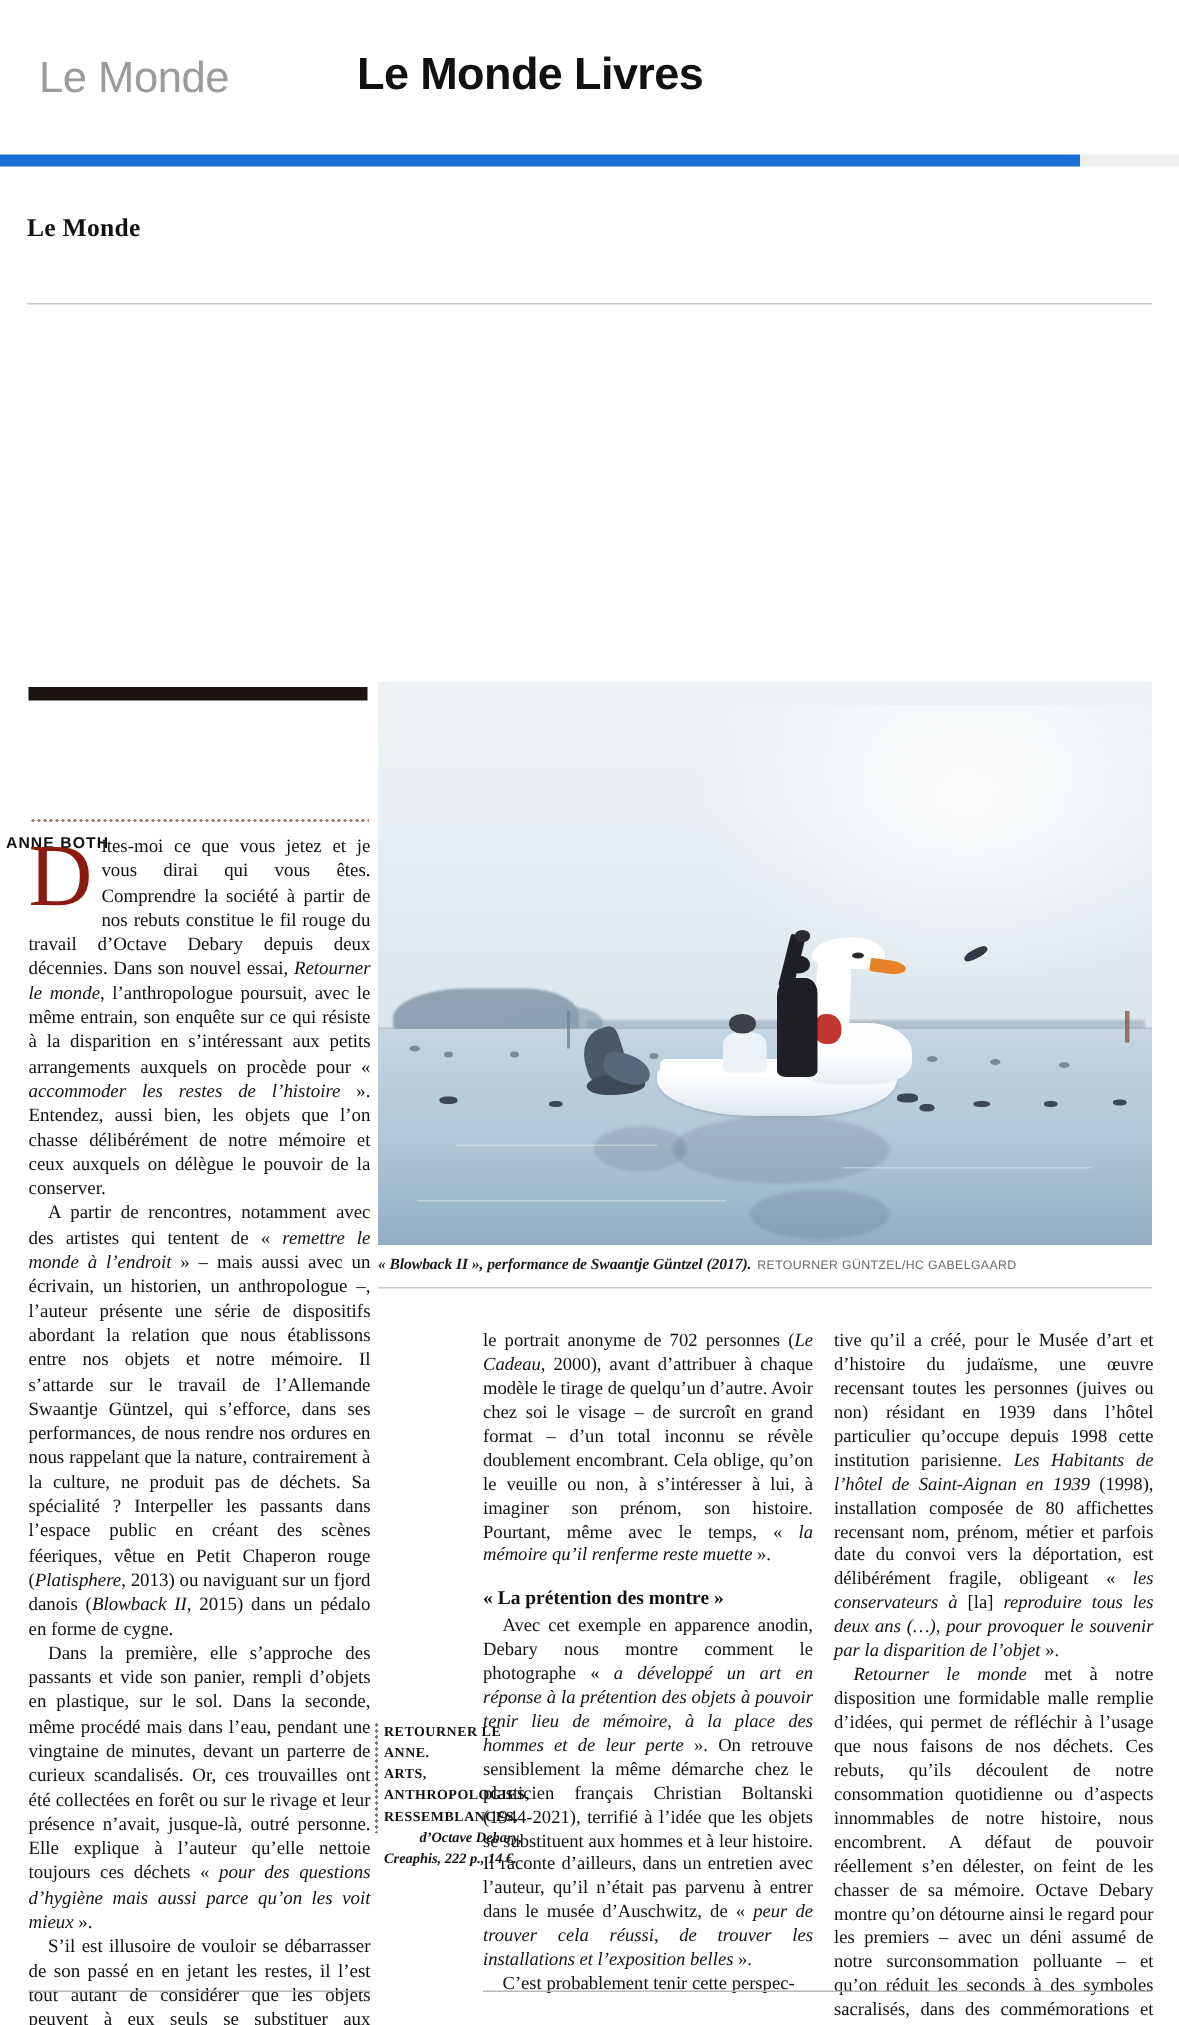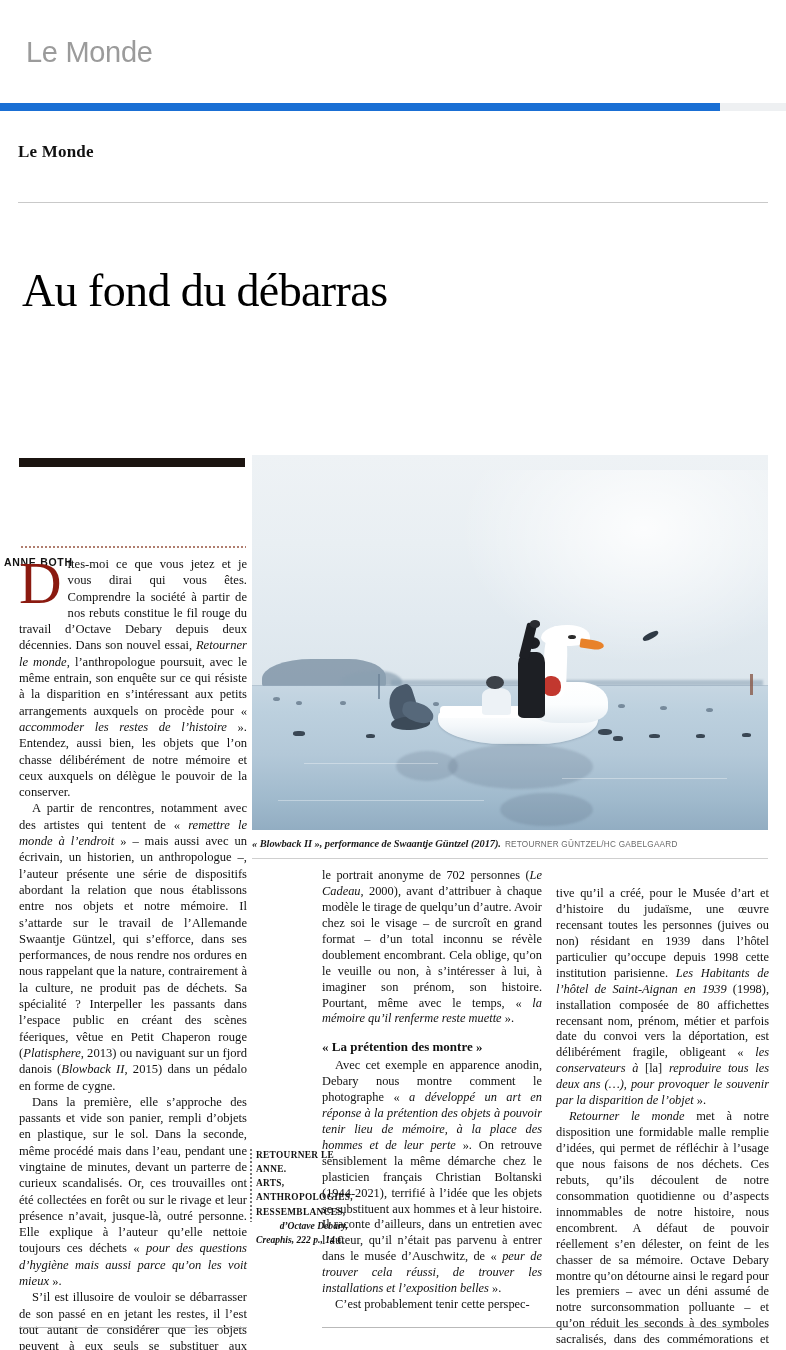--- a/index.html
+++ b/index.html
@@ -268,21 +268,21 @@
     font-size: 8.2px; font-style: normal; font-weight: 400;
     color: #6a6a6a; letter-spacing: 0.25px; padding-left: 4px;
   }
   .rule-under-photo {
     position: absolute; left: 252px; top: 858px; width: 516px; height: 1px;
     background: #cfcfcf;
   }
 
   
   .col2 {
-    position: absolute; left: 322px; top: 868px; width: 220px;
+    position: absolute; left: 322px; top: 886px; width: 220px;
     font-size: 12.4px; line-height: 1.285; text-align: justify;
     font-family: "Liberation Serif", serif; color: #111111;
     hyphens: auto;
   }
   .col3 {
     position: absolute; left: 556px; top: 886px; width: 213px;
     font-size: 12.4px; line-height: 1.285; text-align: justify;
     font-family: "Liberation Serif", serif; color: #111111;
     hyphens: auto;
   }
@@ -316,34 +316,34 @@
     background: #b9b9b9;
   }
   .it { font-style: italic; }
   .nowrapcap { white-space: nowrap; }
 </style>
 </head>
 <body>
 
 <div class="topbar">
   <div class="brand-light">Le Monde</div>
+  <div class="brand-strong">Le Monde Livres</div>
 </div>
 <div class="progress-track">
   <div class="progress-fill"></div>
 </div>
 
 <div class="masthead">
   <div class="masthead-logo">Le Monde</div>
 </div>
 <div class="rule-top"></div>
 
 <div class="headline-block">
   <div class="kicker">
   </div>
-  <div class="headline">Au fond du débarras</div>
 </div>
 
 <div class="col-rule-black"></div>
 <div class="byline">ANNE BOTH</div>
 <div class="dotted-rule"></div>
 
 <div class="col1">
   <p class="first"><span class="dropcap">D</span><span>ites-moi ce que vous jetez et je vous dirai qui vous êtes. Comprendre la société à partir de nos rebuts constitue le fil rouge du travail d’Octave Debary depuis deux décennies. Dans son nouvel essai, <em class="it">Retourner le monde</em>, l’anthropologue poursuit, avec le même entrain, son enquête sur ce qui résiste à la disparition en s’intéressant aux petits arrangements auxquels on procède pour « <em class="it">accommoder les restes de l’histoire</em> ». Entendez, aussi bien, les objets que l’on chasse délibérément de notre mémoire et ceux auxquels on délègue le pouvoir de la conserver.</span></p>
   <p>A partir de rencontres, notamment avec des artistes qui tentent de « <em class="it">remettre le monde à l’endroit</em> » – mais aussi avec un écrivain, un historien, un anthropologue –, l’auteur présente une série de dispositifs abordant la relation que nous établissons entre nos objets et notre mémoire. Il s’attarde sur le travail de l’Allemande Swaantje Güntzel, qui s’efforce, dans ses performances, de nous rendre nos ordures en nous rappelant que la nature, contrairement à la culture, ne produit pas de déchets. Sa spécialité ? Interpeller les passants dans l’espace public en créant des scènes féeriques, vêtue en Petit Chaperon rouge (<em class="it">Platisphere</em>, 2013) ou naviguant sur un fjord danois (<em class="it">Blowback II</em>, 2015) dans un pédalo en forme de cygne.</p>
   <p>Dans la première, elle s’approche des passants et vide son panier, rempli d’objets en plastique, sur le sol. Dans la seconde, même procédé mais dans l’eau, pendant une vingtaine de minutes, devant un parterre de curieux scandalisés. Or, ces trouvailles ont été collectées en forêt ou sur le rivage et leur présence n’avait, jusque-là, outré personne. Elle explique à l’auteur qu’elle nettoie toujours ces déchets « <em class="it">pour des questions d’hygiène mais aussi parce qu’on les voit mieux</em> ».</p>

